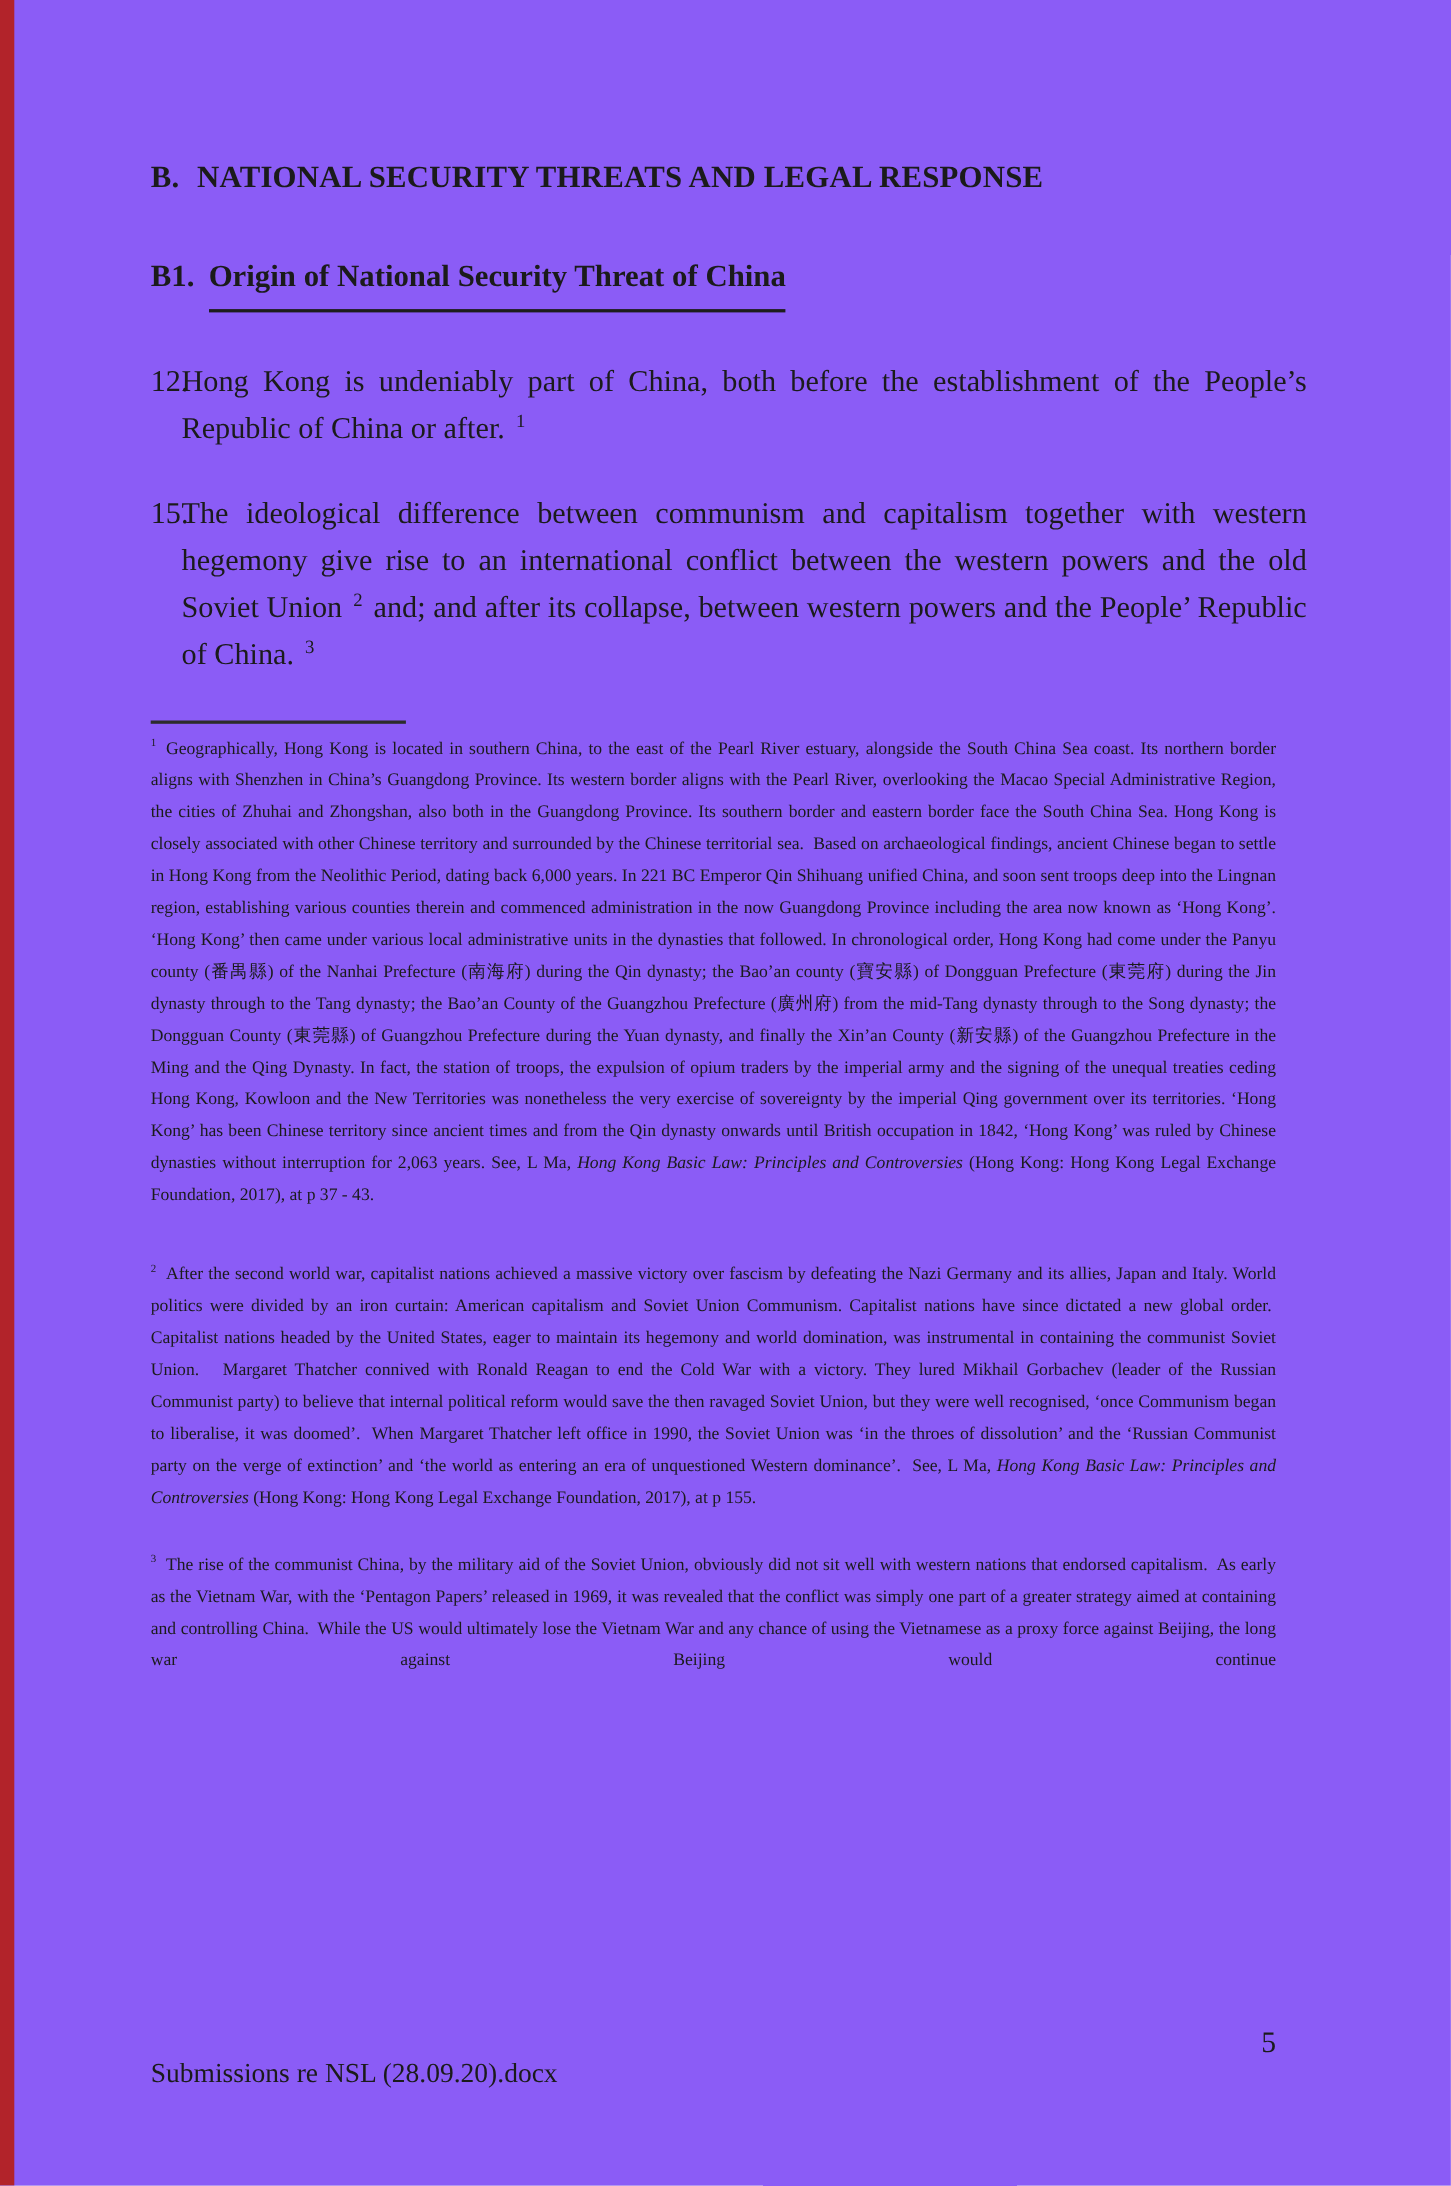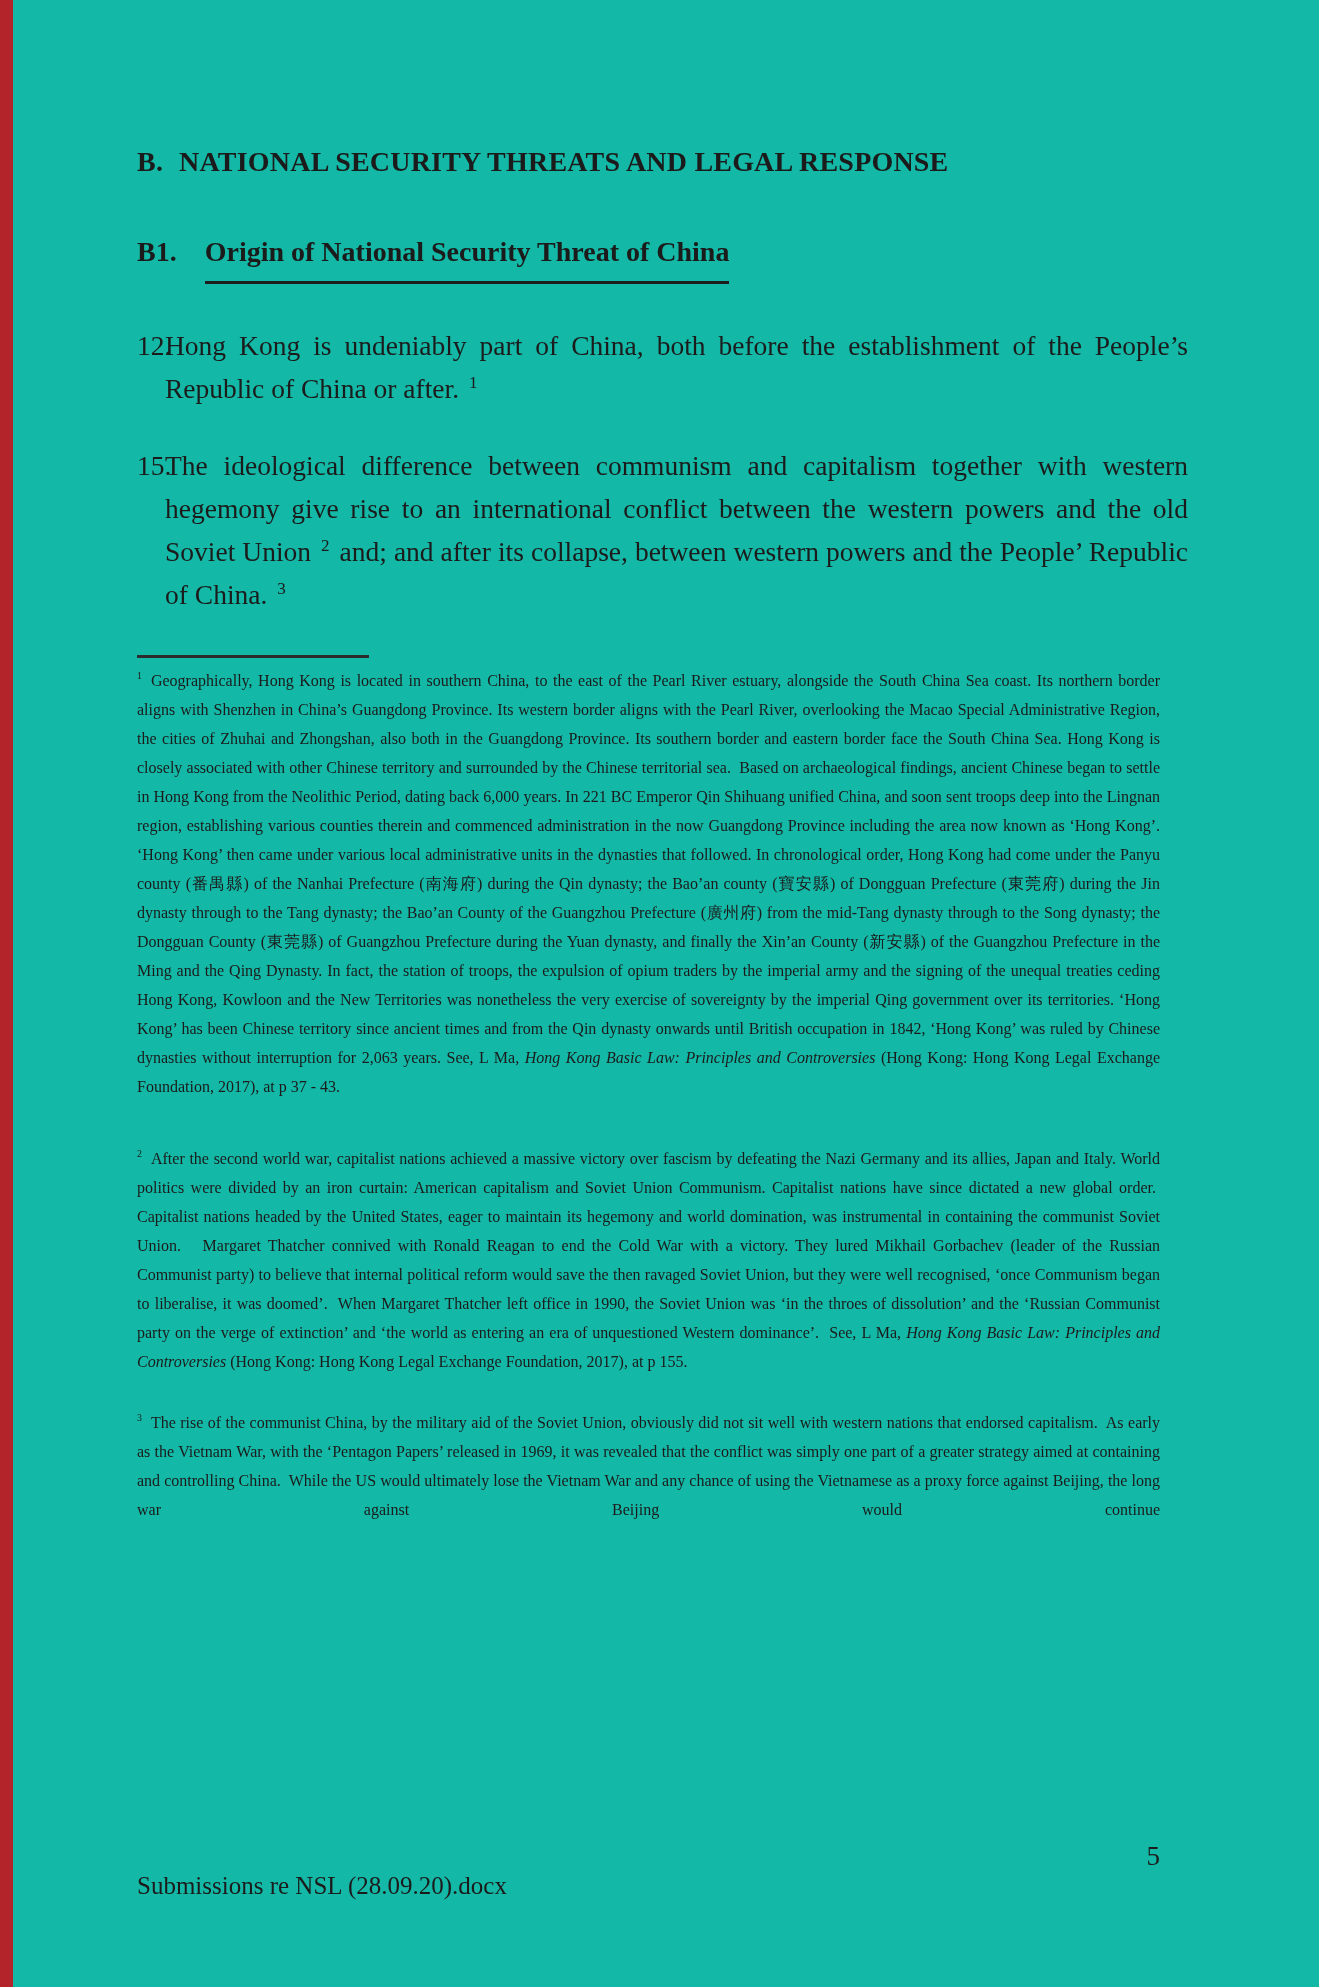--- a/index.html
+++ b/index.html
@@ -1,20 +1,20 @@
 <!DOCTYPE html>
 <html><head>
 <meta charset="utf-8">
 <style>
   html, body { margin: 0; padding: 0; background: #e8e8e8; }
   .page {
     position: relative;
     width: 1319px;
     height: 1987px;
-    background: #14b8a6;
+    background: #8b5cf6;
     overflow: hidden;
     font-family: "Liberation Serif", "DejaVu Serif", serif;
     color: #1b1b1b;
   }
   .edge {
     position: absolute;
     left: 0; top: 0;
     width: 13px; height: 100%;
     background: #b2232a;
   }
@@ -23,21 +23,21 @@
     left: 137px; top: 0;
     width: 1023px;
     height: 100%;
   }
   .abs { position: absolute; left: 0; width: 100%; }
 
   .heading-b { top: 146px; font-size: 28px; font-weight: bold; letter-spacing: 0.2px; }
   .heading-b .hnum { display: inline-block; margin-right: 16px; }
 
   .heading-b1 { top: 236px; font-size: 28px; font-weight: bold; }
-  .heading-b1 .hnum { display: inline-block; margin-right: 28px; }
+  .heading-b1 .hnum { display: inline-block; margin-right: 13px; }
   .heading-b1 .htitle { border-bottom: 3px solid #1d1d1d; padding-bottom: 14px; }
 
   .para {
     text-align: justify;
     font-size: 27.5px;
     line-height: 43px;
     padding-left: 28px;
   }
   .para .pnum { position: absolute; left: 0; }
   .para-12 { top: 324px; }

